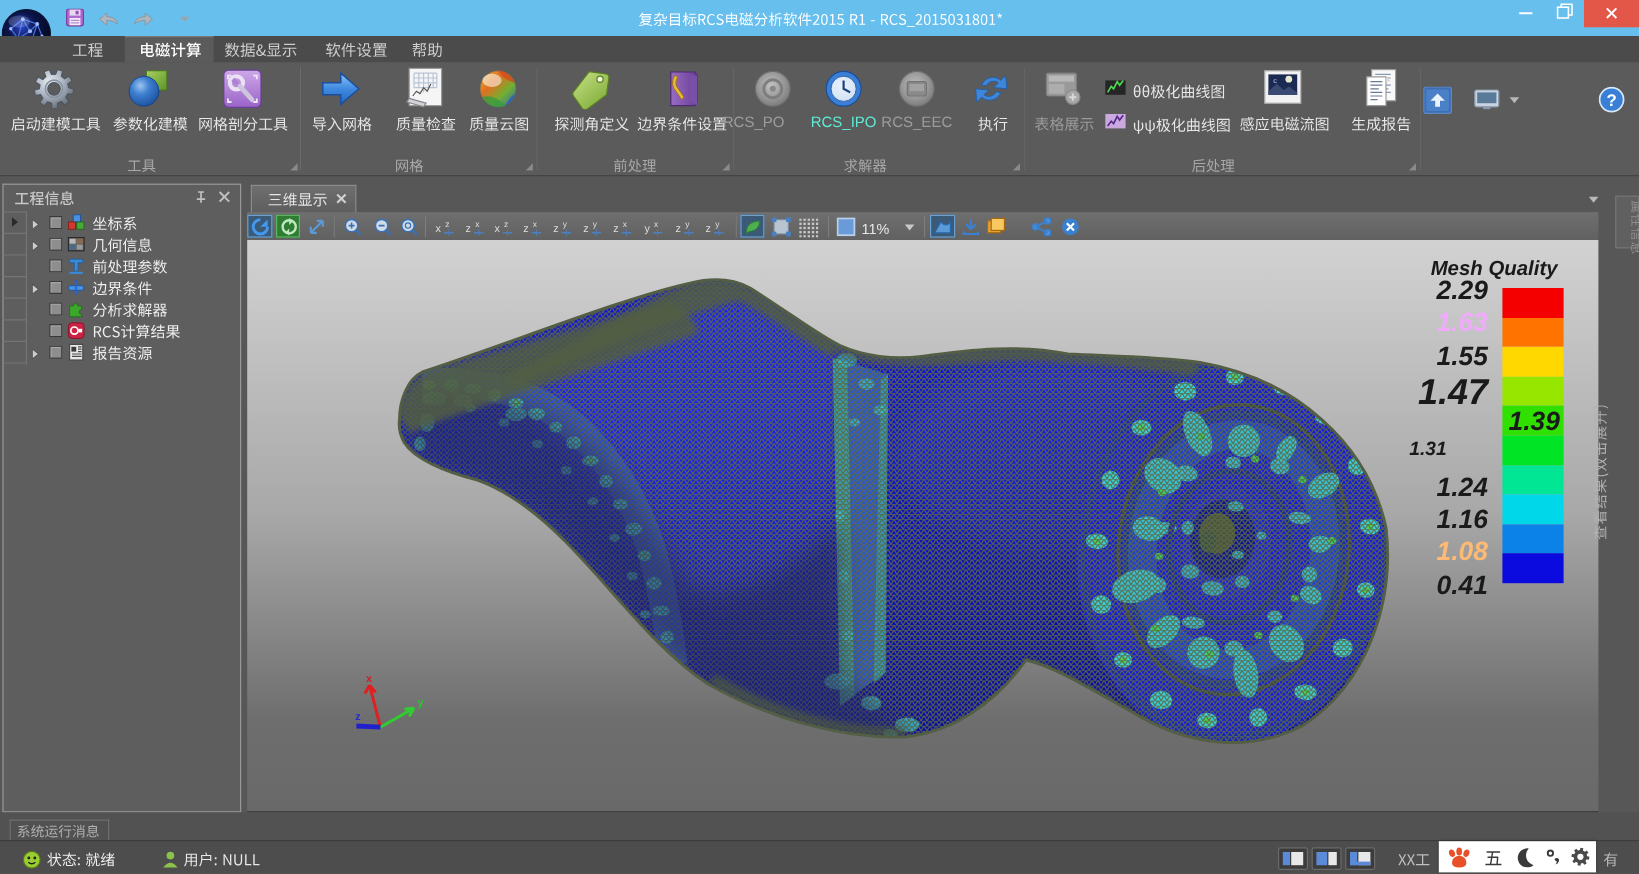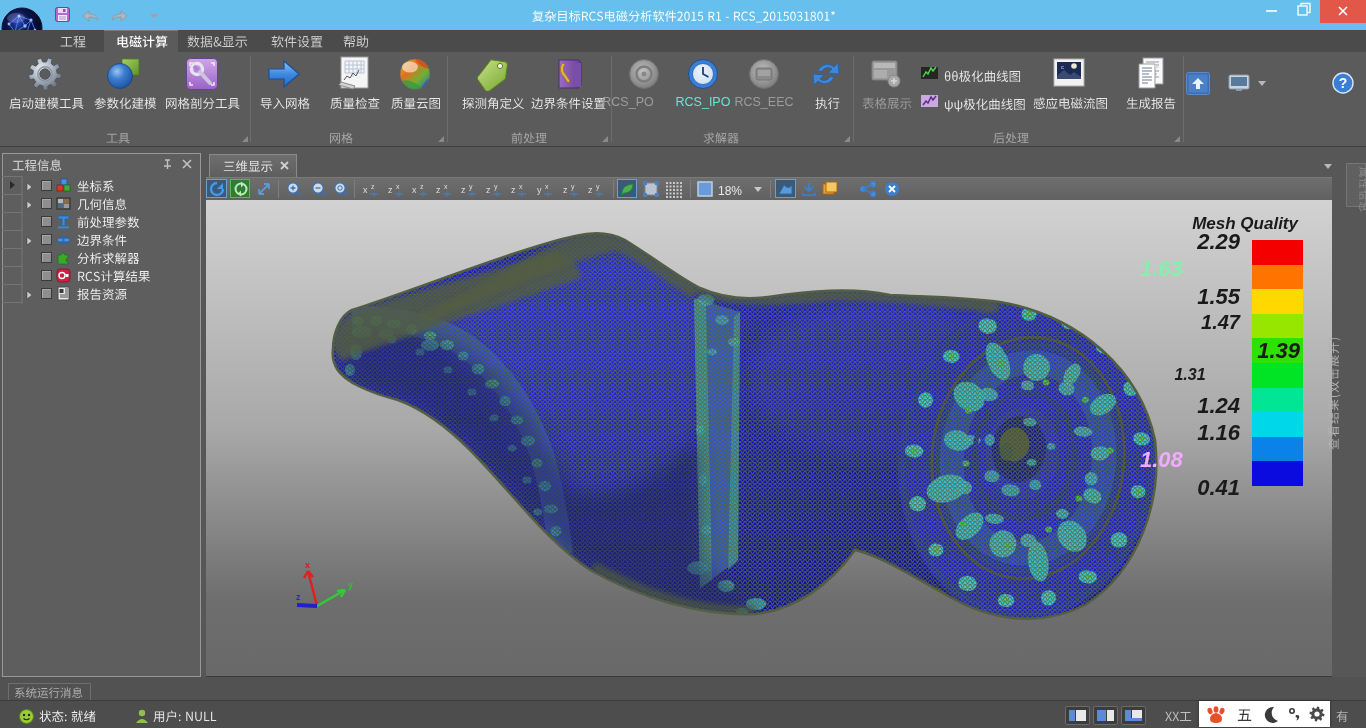--- a/index.html
+++ b/index.html
@@ -918,21 +918,21 @@
       <rect x="14.0" y="3.5" width="2" height="2"></rect>
       <rect x="14.0" y="7.0" width="2" height="2"></rect>
       <rect x="14.0" y="10.5" width="2" height="2"></rect>
       <rect x="14.0" y="14.0" width="2" height="2"></rect>
     </g>
   </svg>
 <div style="position:absolute;left:690px;top:180px;width:1px;height:18px;background:#555555;border-right:1px solid #7e7e7e"></div>
 <svg style="position:absolute;left:697px;top:181px;" width="17" height="17">
     <rect x="1" y="1" width="14" height="14" fill="#6a9ad8" stroke="#b8d0ea" stroke-width="1.5"></rect>
   </svg>
-<div style="position:absolute;left:718px;top:184px;font:12px 'Liberation Sans',sans-serif;color:#e8e8e8">18%</div>
+<div style="position:absolute;left:718px;top:184px;font:12px 'Liberation Sans',sans-serif;color:#e8e8e8">11%</div>
 <svg style="position:absolute;left:753px;top:186px;" width="11" height="8">
     <path d="M1 1 h8 l-4 5 z" fill="#c8c8c8"></path>
   </svg>
 <div style="position:absolute;left:770px;top:180px;width:1px;height:18px;background:#555555;border-right:1px solid #7e7e7e"></div>
 <div style="position:absolute;left:775px;top:179px;width:21px;height:19px;background:#3a5a78;border:1px solid #6aa0d0"></div>
 <svg style="position:absolute;left:778px;top:182px;" width="16" height="14">
     <path d="M1 12 L6 3 Q11 8 14 3 L14 12 z" fill="#5a9ad8" stroke="#2a6aa8"></path>
   </svg>
 <svg style="position:absolute;left:801px;top:181px;" width="16" height="16">
     <path d="M8 2 v8 M8 10 l-4 -4 M8 10 l4 -4" stroke="#3a80d0" stroke-width="2" fill="none"></path>
@@ -1153,28 +1153,28 @@
     <div style="position:absolute;left:0;top:73.8px;width:51px;height:24.6px;background:#97e600"></div>
     <div style="position:absolute;left:0;top:98.4px;width:51px;height:24.6px;background:#30e000"></div>
     <div style="position:absolute;left:0;top:123.0px;width:51px;height:24.6px;background:#00e426"></div>
     <div style="position:absolute;left:0;top:147.6px;width:51px;height:24.6px;background:#00e695"></div>
     <div style="position:absolute;left:0;top:172.2px;width:51px;height:24.6px;background:#00d7e8"></div>
     <div style="position:absolute;left:0;top:196.8px;width:51px;height:24.6px;background:#0b82e8"></div>
     <div style="position:absolute;left:0;top:221.4px;width:51px;height:24.6px;background:#0b0bdf"></div>
   </div>
 <div style="position:absolute;left:1150px;top:214px;width:148px;text-align:right;font-family:'Liberation Sans',sans-serif;font-style:italic;font-weight:bold;font-size:17px;color:#1a1a1a">Mesh Quality</div>
 <div style="position:absolute;left:1140px;top:229px;width:100px;text-align:right;font-family:'Liberation Sans',sans-serif;font-style:italic;font-weight:bold;font-size:22px;color:#1a1a1a">2.29</div>
-<div style="position:absolute;left:1140px;top:256px;width:100px;text-align:left;font-family:'Liberation Sans',sans-serif;font-style:italic;font-weight:bold;font-size:22px;color:#86efac">1.63</div>
+<div style="position:absolute;left:1140px;top:256px;width:100px;text-align:right;font-family:'Liberation Sans',sans-serif;font-style:italic;font-weight:bold;font-size:22px;color:#f0abfc">1.63</div>
 <div style="position:absolute;left:1140px;top:284px;width:100px;text-align:right;font-family:'Liberation Sans',sans-serif;font-style:italic;font-weight:bold;font-size:22px;color:#1a1a1a">1.55</div>
-<div style="position:absolute;left:1140px;top:311px;width:100px;text-align:right;font-family:'Liberation Sans',sans-serif;font-style:italic;font-weight:bold;font-size:20px;color:#1a1a1a">1.47</div>
+<div style="position:absolute;left:1140px;top:311px;width:100px;text-align:right;font-family:'Liberation Sans',sans-serif;font-style:italic;font-weight:bold;font-size:30px;color:#1a1a1a">1.47</div>
 <div style="position:absolute;left:1200px;top:338px;width:100px;text-align:right;font-family:'Liberation Sans',sans-serif;font-style:italic;font-weight:bold;font-size:22px;color:#1a1a1a">1.39</div>
 <div style="position:absolute;left:1140px;top:366px;width:100px;text-align:center;font-family:'Liberation Sans',sans-serif;font-style:italic;font-weight:bold;font-size:16px;color:#1a1a1a">1.31</div>
 <div style="position:absolute;left:1140px;top:393px;width:100px;text-align:right;font-family:'Liberation Sans',sans-serif;font-style:italic;font-weight:bold;font-size:22px;color:#1a1a1a">1.24</div>
 <div style="position:absolute;left:1140px;top:420px;width:100px;text-align:right;font-family:'Liberation Sans',sans-serif;font-style:italic;font-weight:bold;font-size:22px;color:#1a1a1a">1.16</div>
-<div style="position:absolute;left:1140px;top:447px;width:100px;font-family:'Liberation Sans',sans-serif;font-style:italic;font-weight:bold;font-size:22px;color:#f0abfc">1.08</div>
+<div style="position:absolute;left:1140px;top:447px;width:100px;text-align:right;font-family:'Liberation Sans',sans-serif;font-style:italic;font-weight:bold;font-size:22px;color:#fdba74">1.08</div>
 <div style="position:absolute;left:1140px;top:475px;width:100px;text-align:right;font-family:'Liberation Sans',sans-serif;font-style:italic;font-weight:bold;font-size:22px;color:#1a1a1a">0.41</div>
 <div style="position:absolute;left:1346px;top:163px;width:20px;height:44px;background:#606060;border:1px solid #757575"></div>
 <svg style="position:absolute;left:0;top:0;overflow:visible;width:1px;height:1px">
     <g fill="#8f8f8f" transform="translate(1360 167) rotate(90)">
       <use href="#g104" transform="translate(0.0 0) scale(0.010500)"></use>
       <use href="#g105" transform="translate(11.5 0) scale(0.010500)"></use>
       <use href="#g94" transform="translate(23.0 0) scale(0.010500)"></use>
       <use href="#g95" transform="translate(34.5 0) scale(0.010500)"></use>
     </g>
   </svg>

